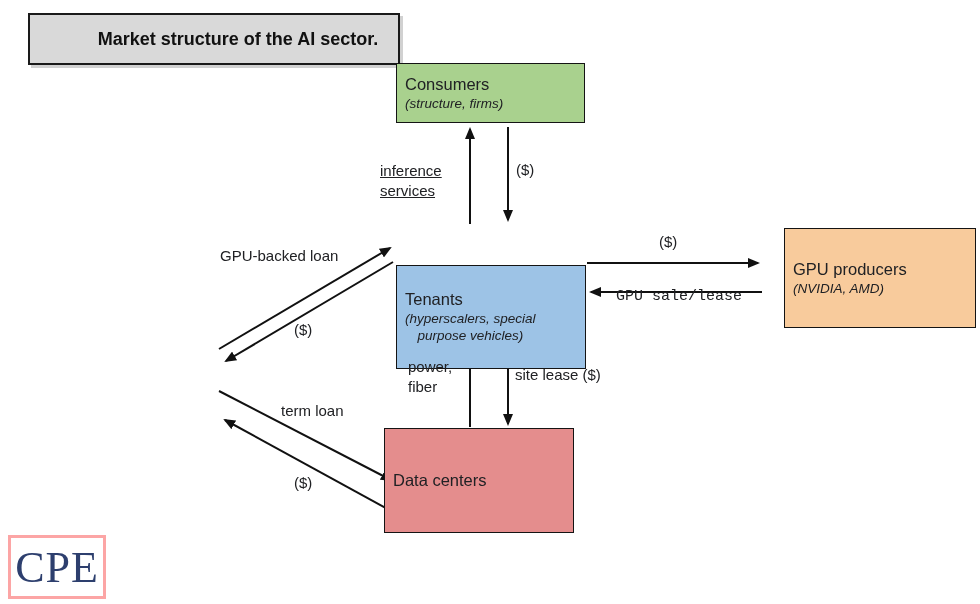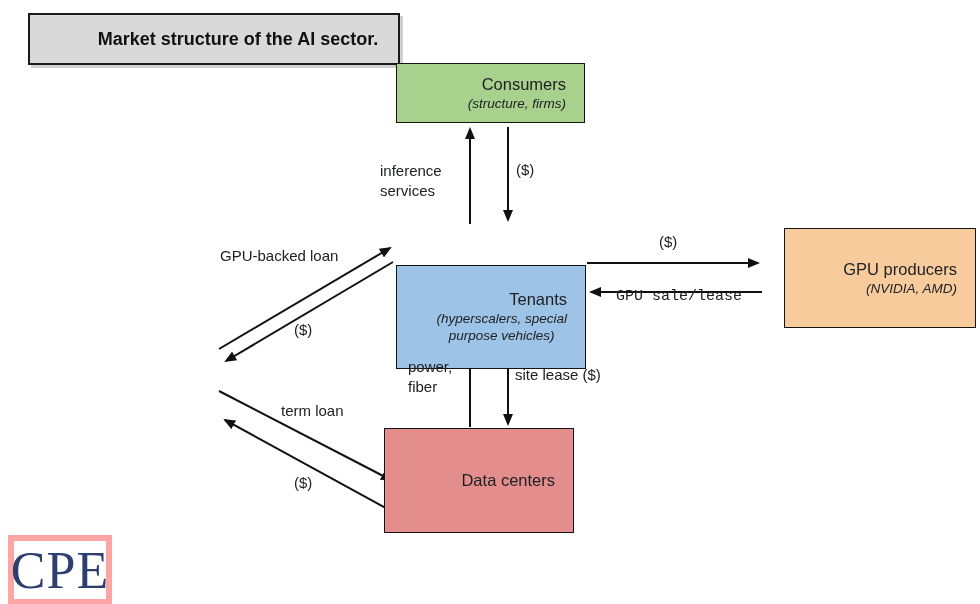--- a/index.html
+++ b/index.html
@@ -10,48 +10,48 @@
   svg.arrows{position:absolute;left:0;top:0;width:980px;height:604px;}
   .arrow{stroke:#111;stroke-width:2;}
   .title-box{
     position:absolute;left:28px;top:13px;width:320px;height:48px;
     background:#d9d9d9;border:2px solid #1a1a1a;box-shadow:3px 3px 0 rgba(0,0,0,.18);
     display:flex;align-items:center;justify-content:center;
     font-weight:700;font-size:18px;color:#111;padding-left:48px;
   }
   .node{
     position:absolute;border:1.6px solid #141414;
-    display:flex;flex-direction:column;align-items:flex-end;justify-content:center;
-    text-align:center;box-sizing:border-box;padding:2px 18px;
+    display:flex;flex-direction:column;align-items:flex-start;justify-content:center;
+    text-align:center;box-sizing:border-box;padding:2px 8px;
   }
   .node-label{font-size:16.5px;line-height:1.25;}
   .node-sublabel{font-style:italic;font-size:13.5px;line-height:1.3;white-space:pre-line;}
   .node.consumers{left:396px;top:63px;width:189px;height:60px;background:#a9d18e;}
   .node.tenants{left:396px;top:225px;width:190px;height:104px;background:#9dc3e6;}
   .node.gpu{left:763px;top:228px;width:192px;height:100px;background:#f8cb9c;}
   .node.debt{left:26px;top:324px;width:190px;height:106px;background:#fde088;}
   .node.data{left:384px;top:428px;width:190px;height:105px;background:#e48d8d;}
   .edge-label{
     position:absolute;font-size:15px;color:#202124;line-height:1.3;white-space:pre-line;
   }
-  .el-0{left:380px;top:161px;}
+  .el-0{left:380px;top:161px;text-decoration:underline;}
   .el-1{left:516px;top:160px;}
   .el-2{left:220px;top:246px;}
   .el-3{left:294px;top:320px;}
   .el-4{left:659px;top:232px;}
   .el-5{left:616px;top:287px;font-family:Liberation Mono, monospace;}
   .el-6{left:408px;top:357px;}
   .el-7{left:515px;top:365px;}
   .el-8{left:281px;top:401px;}
   .el-9{left:294px;top:473px;}
   .logo{
     position:absolute;left:8px;top:535px;width:92px;height:58px;
-    border:6px solid #fca5a5;color:#2d3f6e;
+    border:3px solid #fca5a5;color:#2d3f6e;
     display:flex;align-items:center;justify-content:center;
-    font-family:"Liberation Serif",serif;font-size:52px;letter-spacing:1px;
+    font-family:"Liberation Serif",serif;font-size:44px;letter-spacing:1px;
   }
 </style>
 </head>
 <body>
 
 <div class="canvas">
 
   <svg class="arrows" viewBox="0 0 980 604">
     <defs>
       <marker id="ah" viewBox="0 0 12 10" markerWidth="12" markerHeight="10" refX="10" refY="5" orient="auto" markerUnits="userSpaceOnUse">

